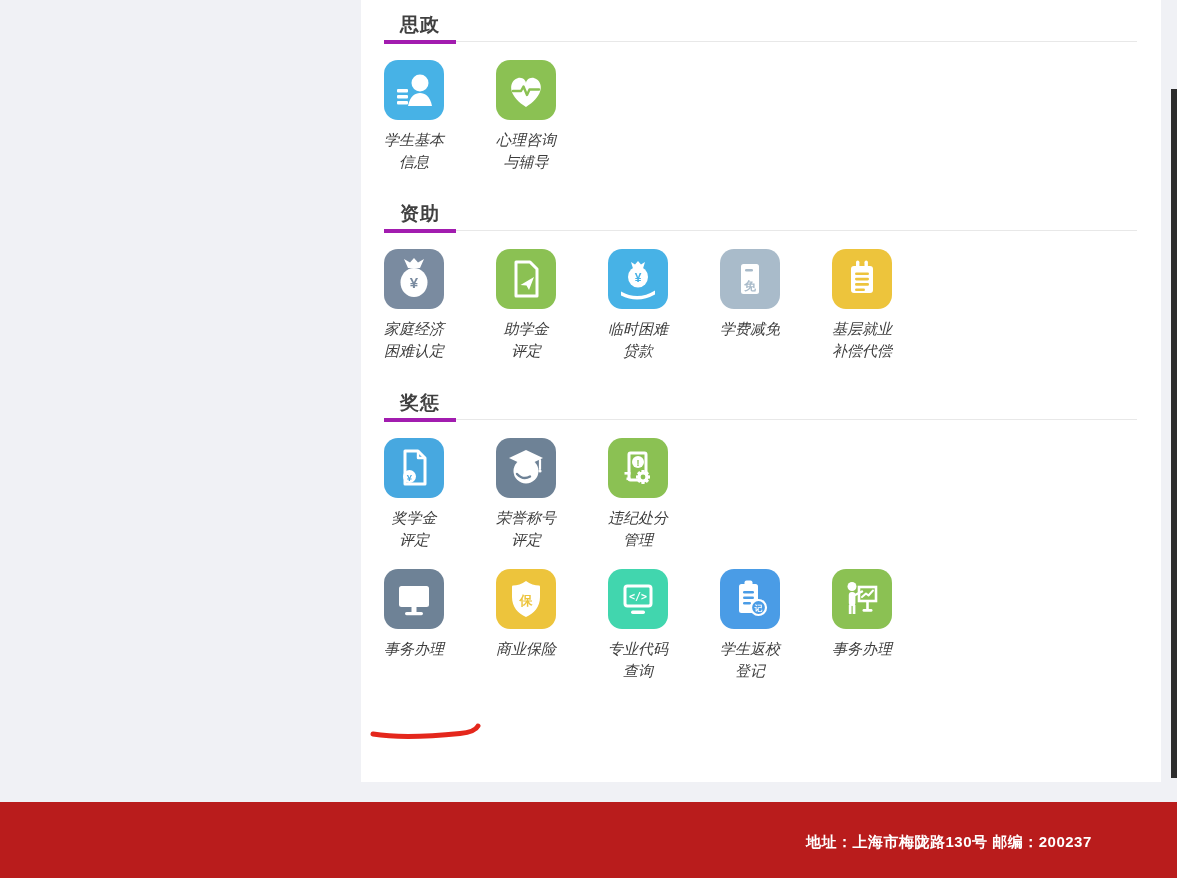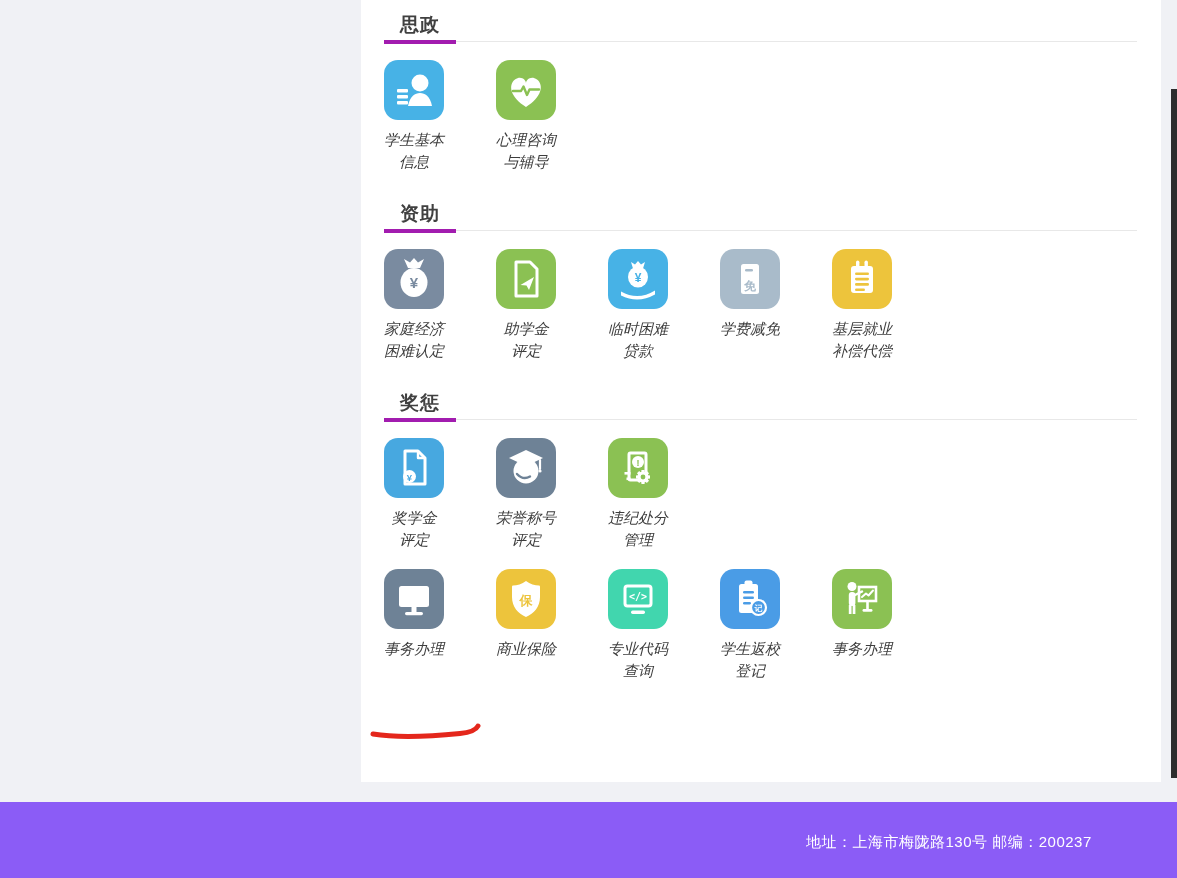--- a/index.html
+++ b/index.html
@@ -22,21 +22,21 @@
   .tiles{display:flex;margin-top:18px;height:113px;}
   .tile{width:112px;flex:none;cursor:pointer;}
   .tile-core{width:60px;display:flex;flex-direction:column;align-items:center;}
   .tile-icon{
     width:60px;height:60px;border-radius:14px;flex:none;
     display:flex;align-items:center;justify-content:center;
   }
   .tile-icon svg{width:60px;height:60px;display:block;}
   .tile-label{margin-top:9px;font-size:15px;line-height:22px;color:#3d3d3d;text-align:center;width:max-content;font-style:italic;}
   .red-annotation{position:absolute;left:370px;top:722px;pointer-events:none;}
-  .footer{position:absolute;left:0;top:802px;width:1177px;height:76px;background:#8b5cf6;}
+  .footer{position:absolute;left:0;top:802px;width:1177px;height:76px;background:#b91c1c;font-weight:bold;}
   .footer-text{position:absolute;left:806px;top:31px;font-size:15px;color:#ffffff;letter-spacing:0.5px;}
   .scrollbar-track{position:absolute;left:1161px;top:0;width:16px;height:878px;background:transparent;}
   .scrollbar-thumb{position:absolute;left:10px;top:89px;width:6px;height:689px;background:#2d2d2d;}
 </style>
 </head>
 <body>
 
 <div class="content-panel">
   <div id="sections">
   <section class="svc-section">

